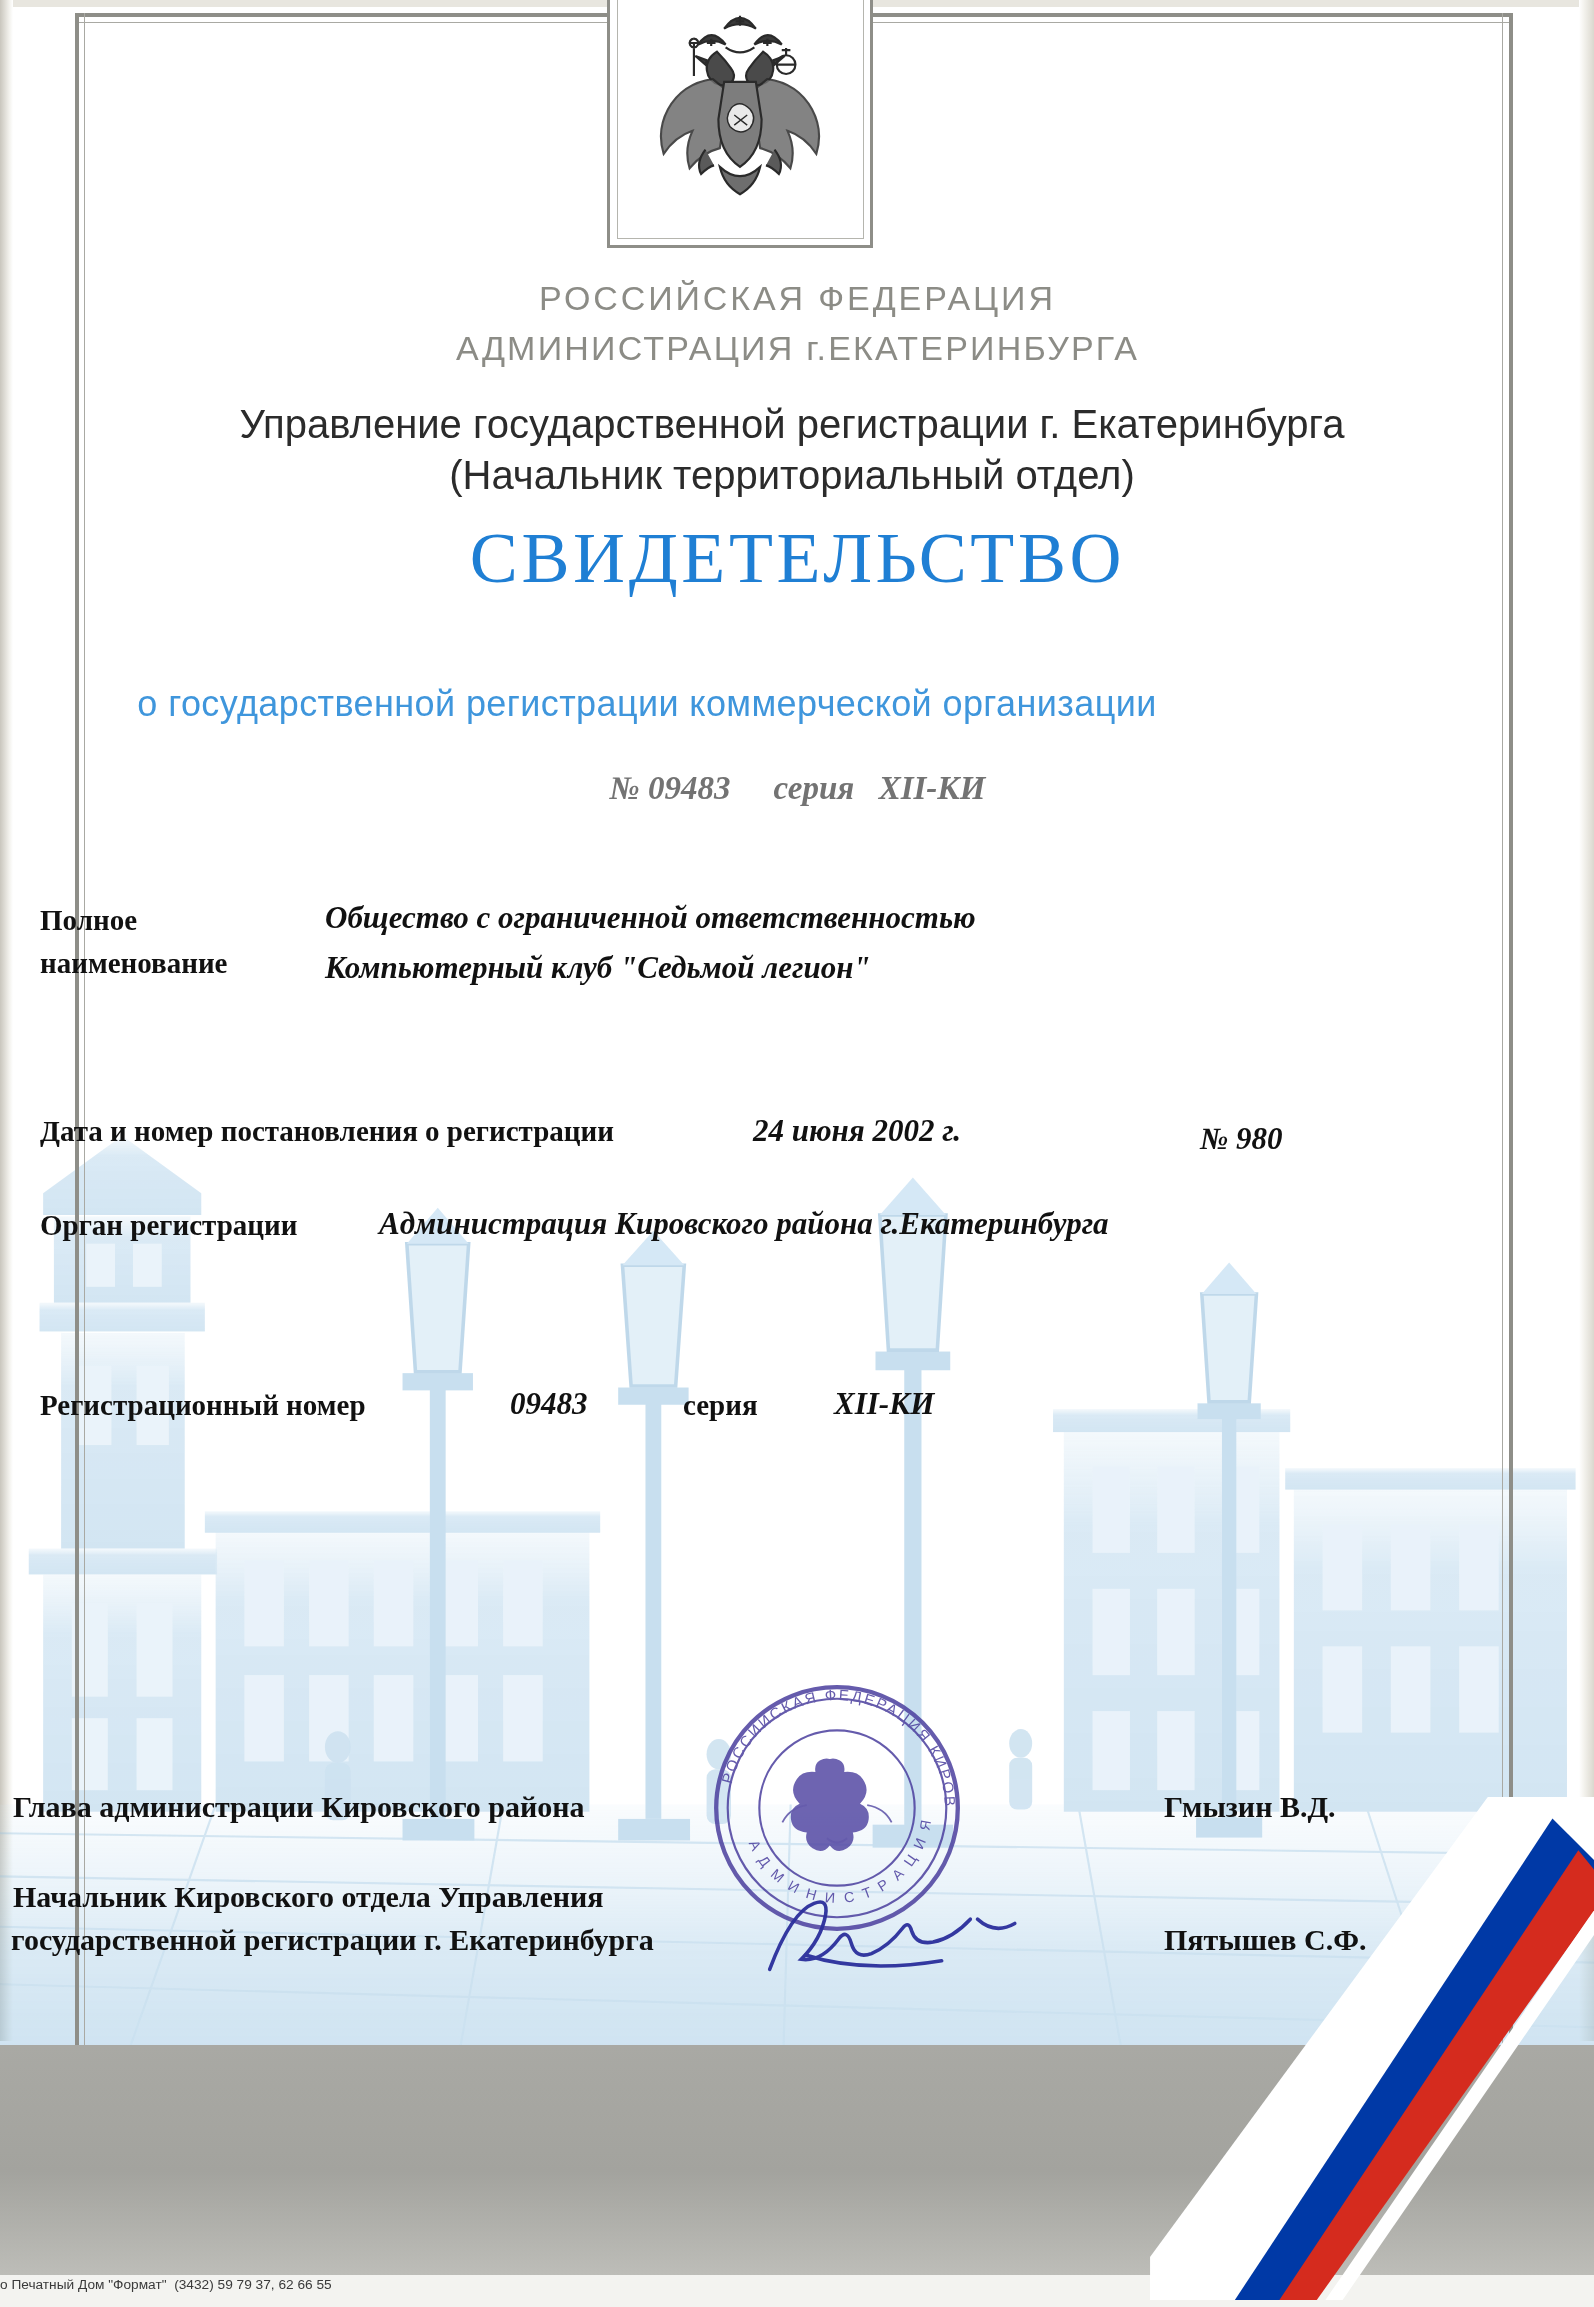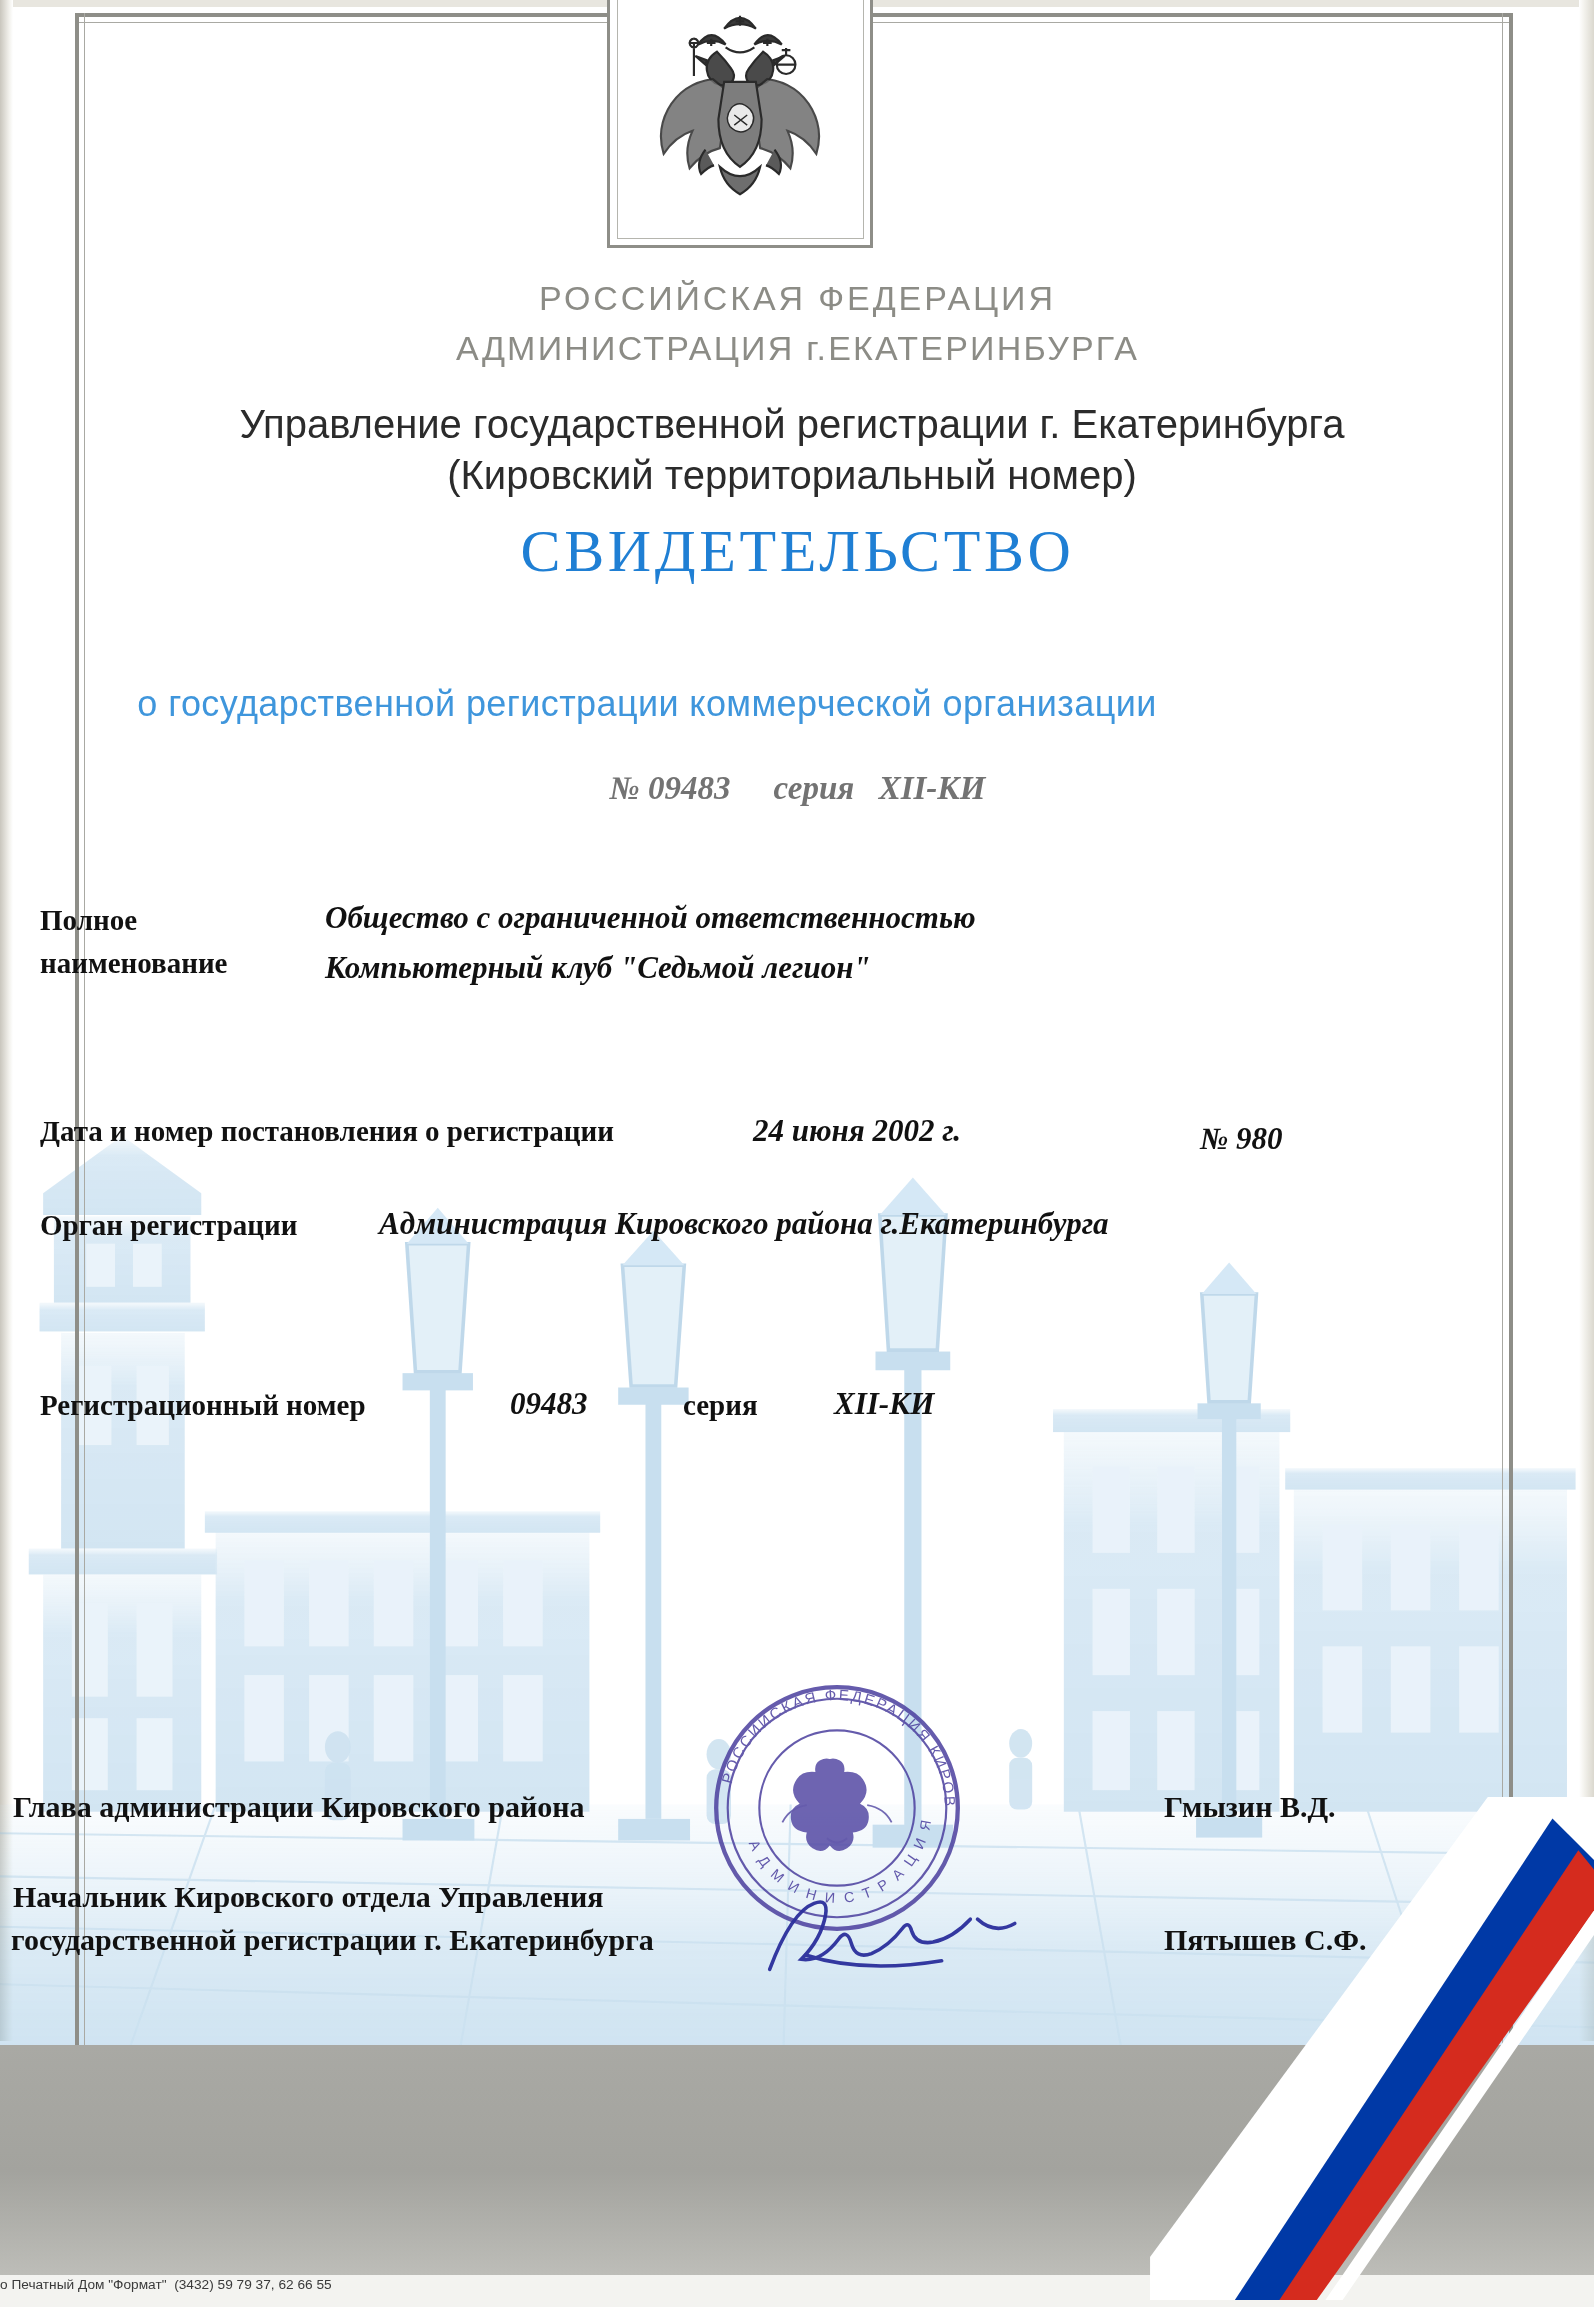--- a/index.html
+++ b/index.html
@@ -150,21 +150,21 @@
   #adm1 { top: 402px; }
   #adm2 { top: 453px; }
 
   .title-main {
     position: absolute;
     width: 1595px;
     top: 517px;
     text-align: center;
     color: #1f7fd4;
     font-family: "Liberation Serif", serif;
-    font-size: 60px;
+    font-size: 72px;
     letter-spacing: 3.6px;
     font-weight: 400;
   }
   .title-sub {
     position: absolute;
     width: 1294px;
     top: 683px;
     text-align: center;
     color: #3f96dc;
     font-family: "Liberation Sans", sans-serif;
@@ -457,21 +457,21 @@
 
       <path d="M102 198 q-14 18 -6 34 q10 -10 18 -12" fill="#5a5a5a"></path>
       <path d="M198 198 q14 18 6 34 q-10 -10 -18 -12" fill="#5a5a5a"></path>
     </g>
   </svg>
 
   <div class="rf-line" id="rf1">РОССИЙСКАЯ ФЕДЕРАЦИЯ</div>
   <div class="rf-line" id="rf2">АДМИНИСТРАЦИЯ   г.ЕКАТЕРИНБУРГА</div>
 
   <div class="admin-line" id="adm1">Управление государственной регистрации г. Екатеринбурга</div>
-  <div class="admin-line" id="adm2">(Кировский территориальный номер)</div>
+  <div class="admin-line" id="adm2">(Начальник территориальный отдел)</div>
 
   <div class="title-main">СВИДЕТЕЛЬСТВО</div>
   <div class="title-sub">о государственной регистрации коммерческой организации</div>
 
   <div class="numline">
     <span>№ 09483</span><span class="gap"></span><span>серия</span><span class="gap" style="width:24.4px"></span><span>XII-КИ</span>
   </div>
 
   <div class="lbl" id="lbl-name1">Полное</div>
   <div class="lbl" id="lbl-name2">наименование</div>

